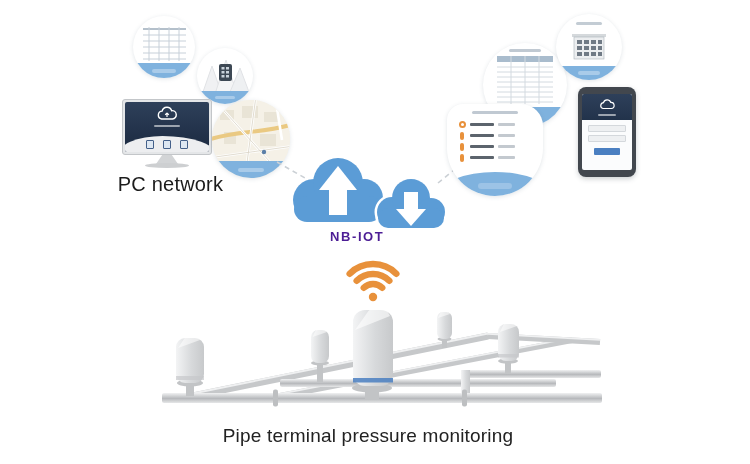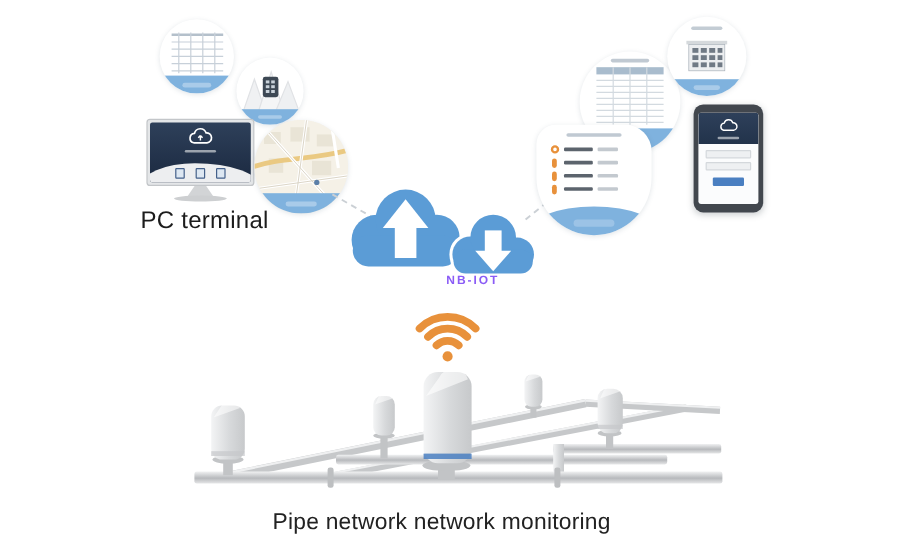--- a/index.html
+++ b/index.html
@@ -9,21 +9,21 @@
     -webkit-font-smoothing:antialiased;
   }
   .canvas{position:relative;width:750px;height:464px;background:#fff;}
   .abs{position:absolute;}
 
   
   .terminal-label{
     font-size:20px;color:#1c1c1c;text-align:center;letter-spacing:.2px;
   }
   .nbiot-label{
-    font-size:10px;font-weight:bold;color:#8b5cf6;letter-spacing:1.6px;text-align:right;
+    font-size:13px;font-weight:bold;color:#4c1d95;letter-spacing:1.6px;text-align:left;
   }
   .caption-label{
     font-size:19px;color:#222;text-align:center;letter-spacing:.2px;
   }
 
   
   .bubble{
     position:absolute;background:#fff;border-radius:50%;overflow:hidden;
     box-shadow:0 1px 4px rgba(90,110,130,.18);
   }
@@ -179,21 +179,21 @@
           <path d="M44 -4 L 34 70"></path>
           <path d="M-4 58 L 82 46"></path>
       </g>
       <circle cx="52" cy="52" r="2.2" fill="#5b7fa8"></circle>
     </svg>
     <div class="band" style="height:17px;">
       <div class="pill" style="width:26px;height:4px;"></div>
     </div>
   </div>
 
-  <div class="abs terminal-label" style="left:103px;top:173px;width:135px;">PC terminal</div>
+  <div class="abs terminal-label" style="left:103px;top:173px;width:135px;">PC network</div>
 
   <svg class="abs" style="left:230px;top:120px;" width="290" height="130" viewBox="0 0 290 130">
 
     <line x1="47" y1="42" x2="82" y2="62" stroke="#cbd0d5" stroke-width="1.6" stroke-dasharray="5 4"></line>
     <line x1="208" y1="63" x2="240" y2="37" stroke="#cbd0d5" stroke-width="1.6" stroke-dasharray="5 4"></line>
 
     <g>
       <circle cx="84" cy="80" r="21" fill="#5b9cd6"></circle>
       <circle cx="108" cy="63" r="25" fill="#5b9cd6"></circle>
       <circle cx="134" cy="78" r="19" fill="#5b9cd6"></circle>
@@ -391,15 +391,15 @@
 
     <g>
       <rect x="357" y="64" width="6" height="14" fill="#c2c4c6"></rect>
       <ellipse cx="360" cy="65" rx="10" ry="2.8" fill="#c2c4c6"></ellipse>
       <rect x="350" y="28" width="21" height="37" rx="8" fill="url(#gradCyl)"></rect>
       <path d="M352 36 L369 30 a8 8 0 0 0 -14 -0.5 z" fill="#ffffff" opacity="0.55"></path>
       <rect x="350" y="58" width="21" height="3.5" fill="#c6c8ca" opacity="0.7"></rect>
     </g>
   </svg>
 
-  <div class="abs caption-label" style="left:168px;top:425px;width:400px;">Pipe network network monitoring</div>
+  <div class="abs caption-label" style="left:168px;top:425px;width:400px;">Pipe terminal pressure monitoring</div>
 
 </div>
 
 </body></html>

